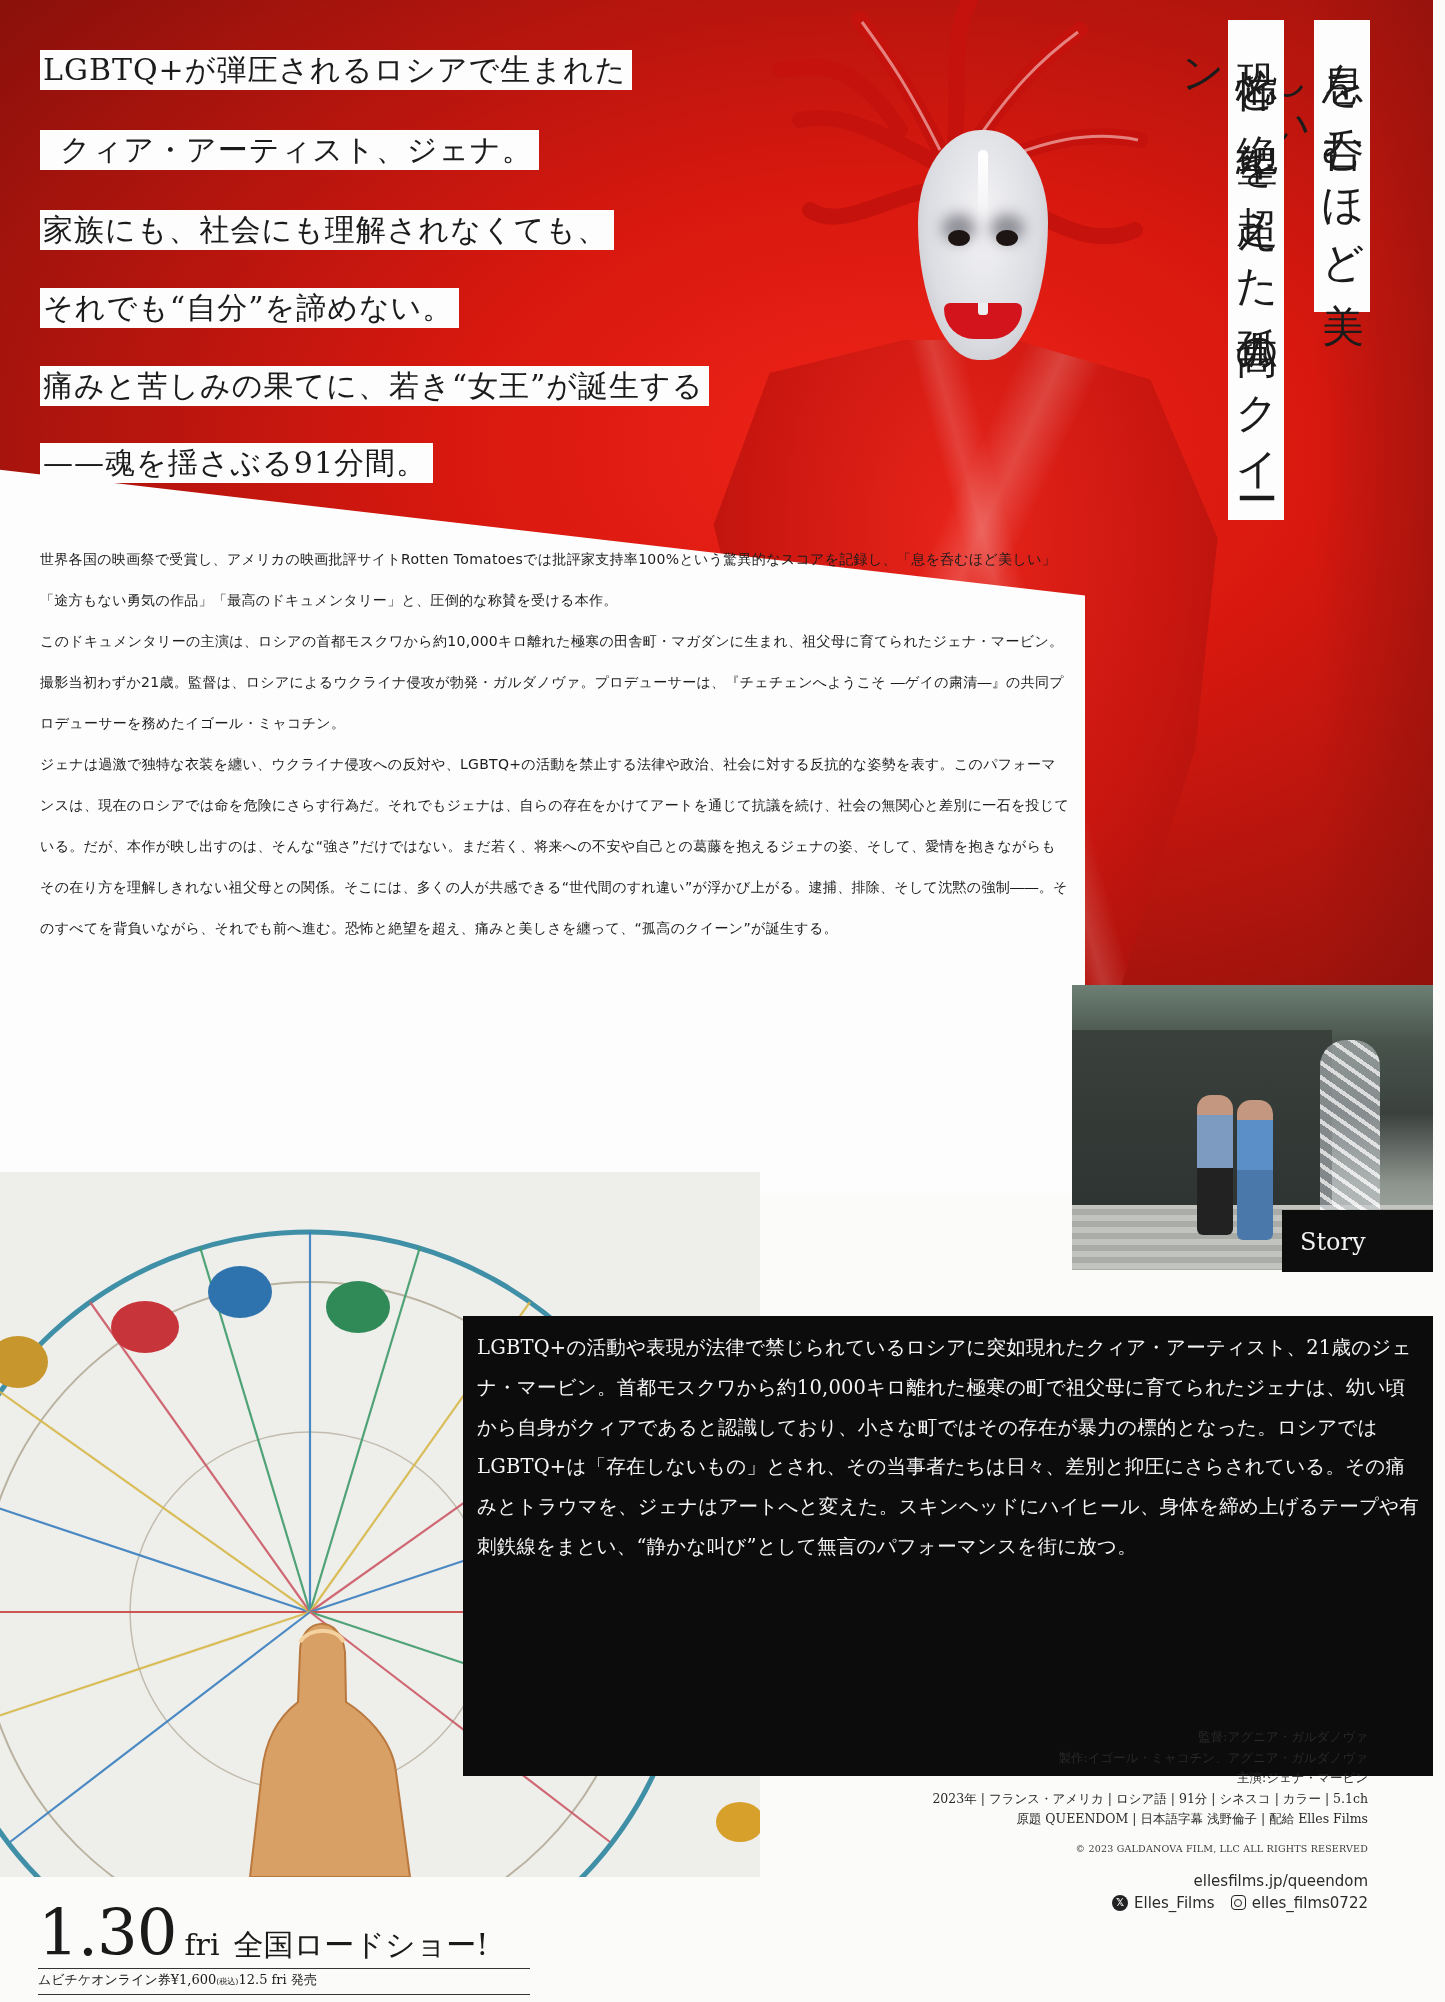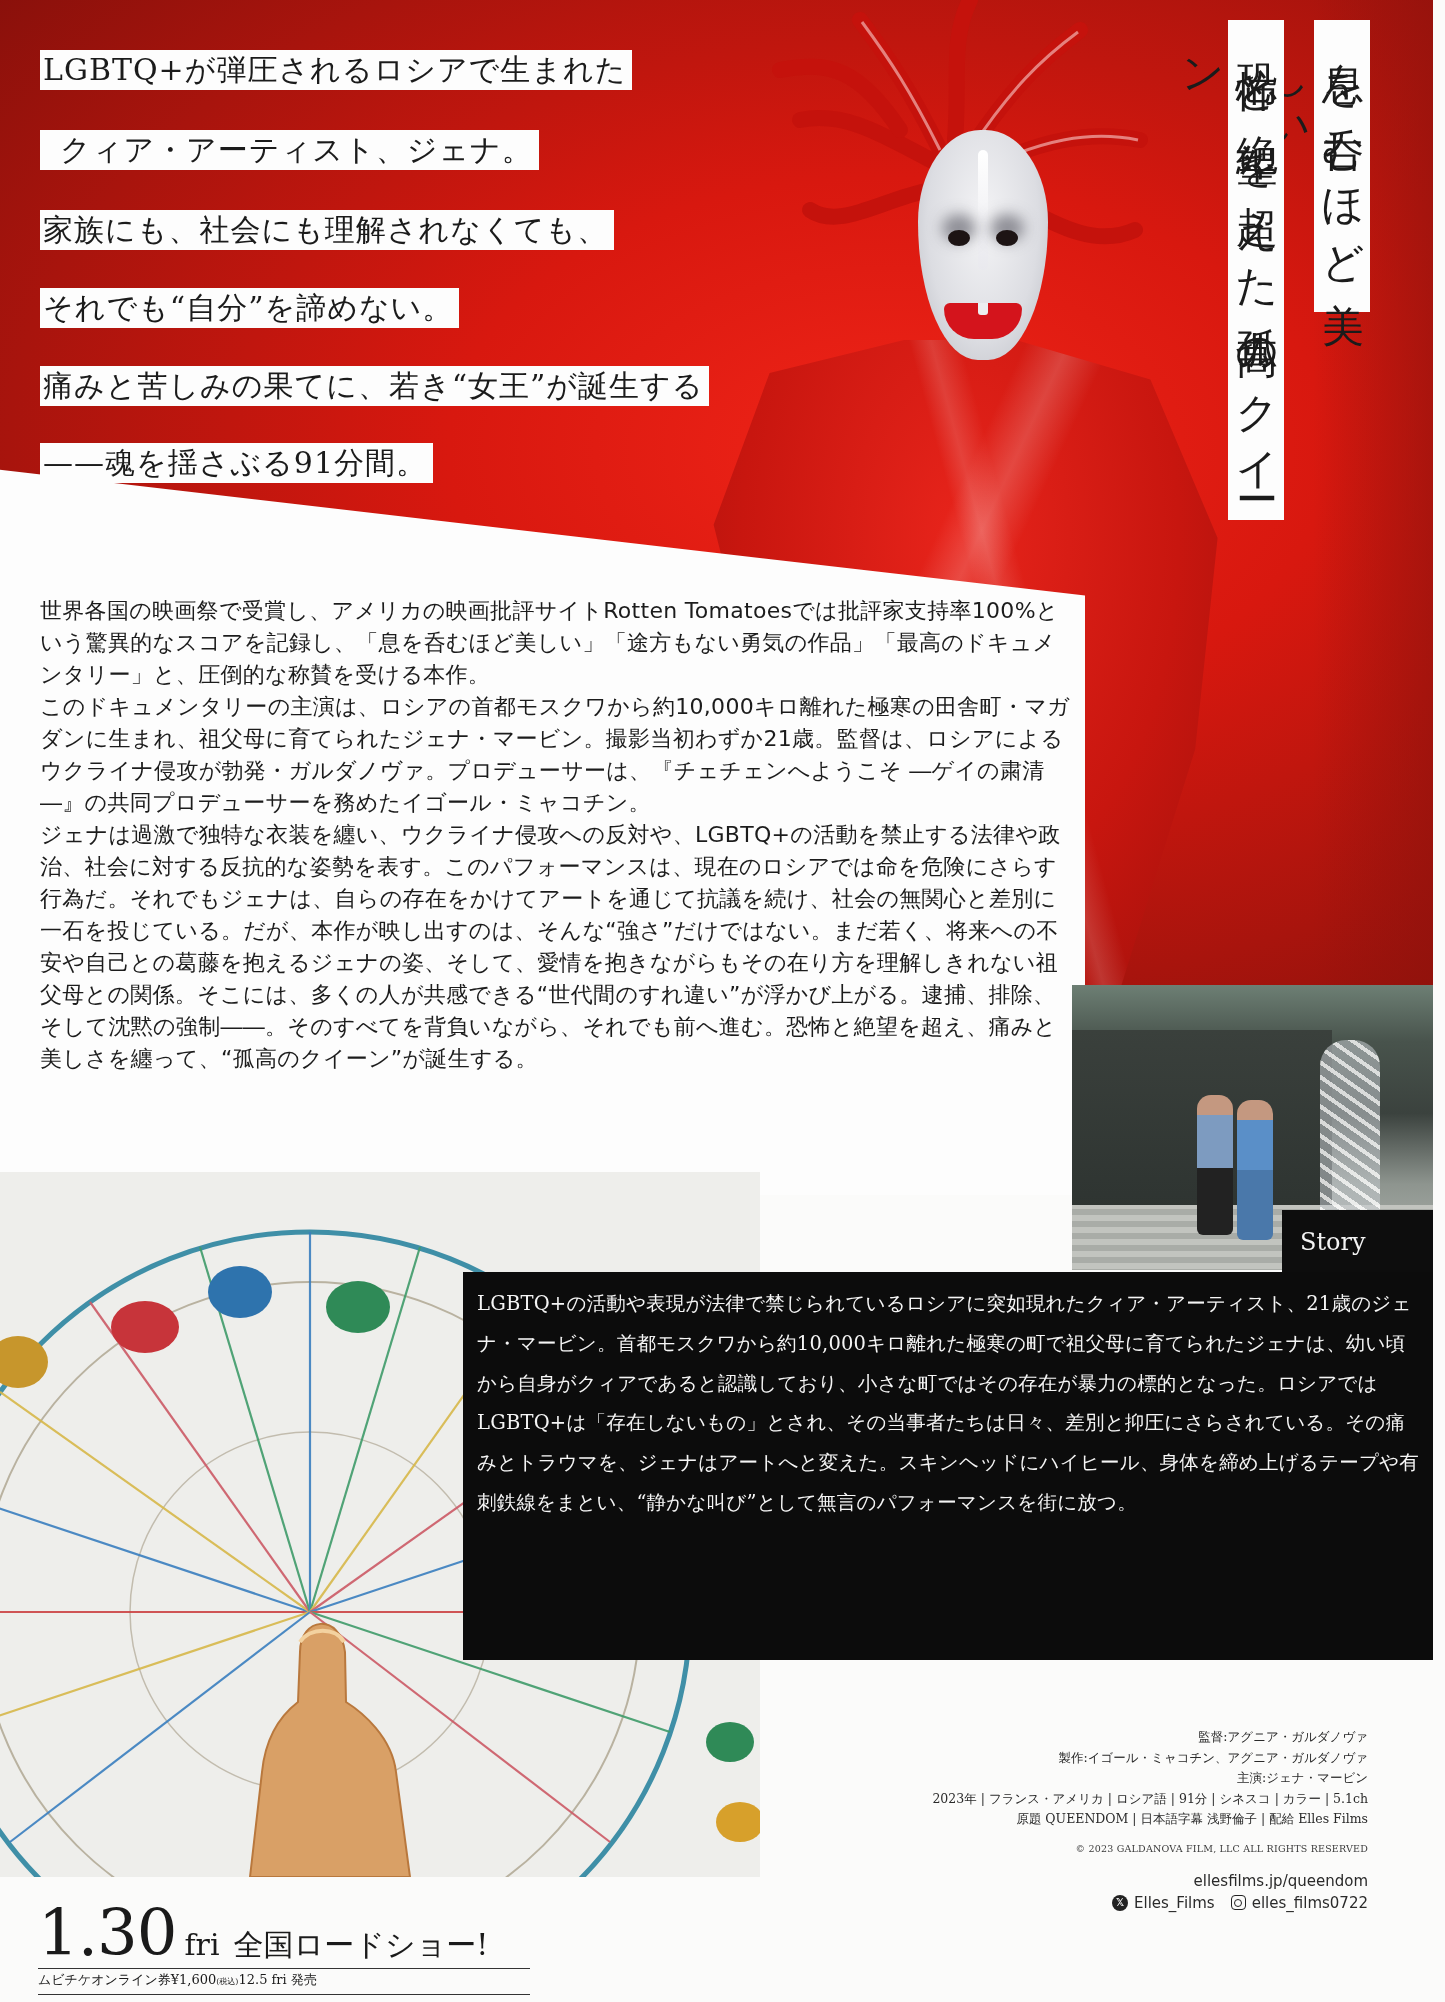--- a/index.html
+++ b/index.html
@@ -55,22 +55,22 @@
     line-height: 54px; width: 56px;
   }
 
   
   .intro-panel {
     position: absolute; left: 0; top: 455px; width: 1085px; height: 740px;
     background: #fdfdfd;
     clip-path: polygon(0 2%, 100% 19%, 100% 100%, 0 100%);
   }
   .intro-text {
-    position: absolute; left: 40px; top: 595px; width: 1030px;
-    font-family: "DejaVu Sans", sans-serif; font-size: 22px; line-height: 32px; color: #1c1c1c;
+    position: absolute; left: 40px; top: 539px; width: 1030px;
+    font-family: "DejaVu Sans", sans-serif; font-size: 14px; line-height: 41px; color: #1c1c1c;
     letter-spacing: 0.3px;
   }
   .intro-text p { margin: 0; }
 
   
   .photo-stairs {
     position: absolute; left: 1072px; top: 985px; width: 361px; height: 285px;
     background:
       linear-gradient(180deg, #6d7f74 0%, #48534c 20%, #3b423e 45%, #8e958f 70%, #b7bab5 100%);
     overflow: hidden;
@@ -92,21 +92,21 @@
   
   .photo-wheel {
     position: absolute; left: 0; top: 1172px; width: 760px; height: 705px;
     background: #eeeeeb; overflow: hidden;
     clip-path: polygon(0 0, 100% 0, 100% 100%, 0 100%);
   }
   .photo-wheel svg { position:absolute; left:0; top:0; }
 
   
   .story-panel {
-    position: absolute; left: 463px; top: 1272px; width: 970px; height: 388px;
+    position: absolute; left: 463px; top: 1316px; width: 970px; height: 460px;
     background: #0c0c0c; color: #f5f5f5;
   }
   .story-text {
     position: absolute; left: 14px; top: 12px; width: 945px;
     font-family: "DejaVu Serif", serif; font-size: 19.5px; line-height: 39.8px; letter-spacing: 0.2px;
   }
   .story-text p { margin: 0; }
 
   
   .credits {

